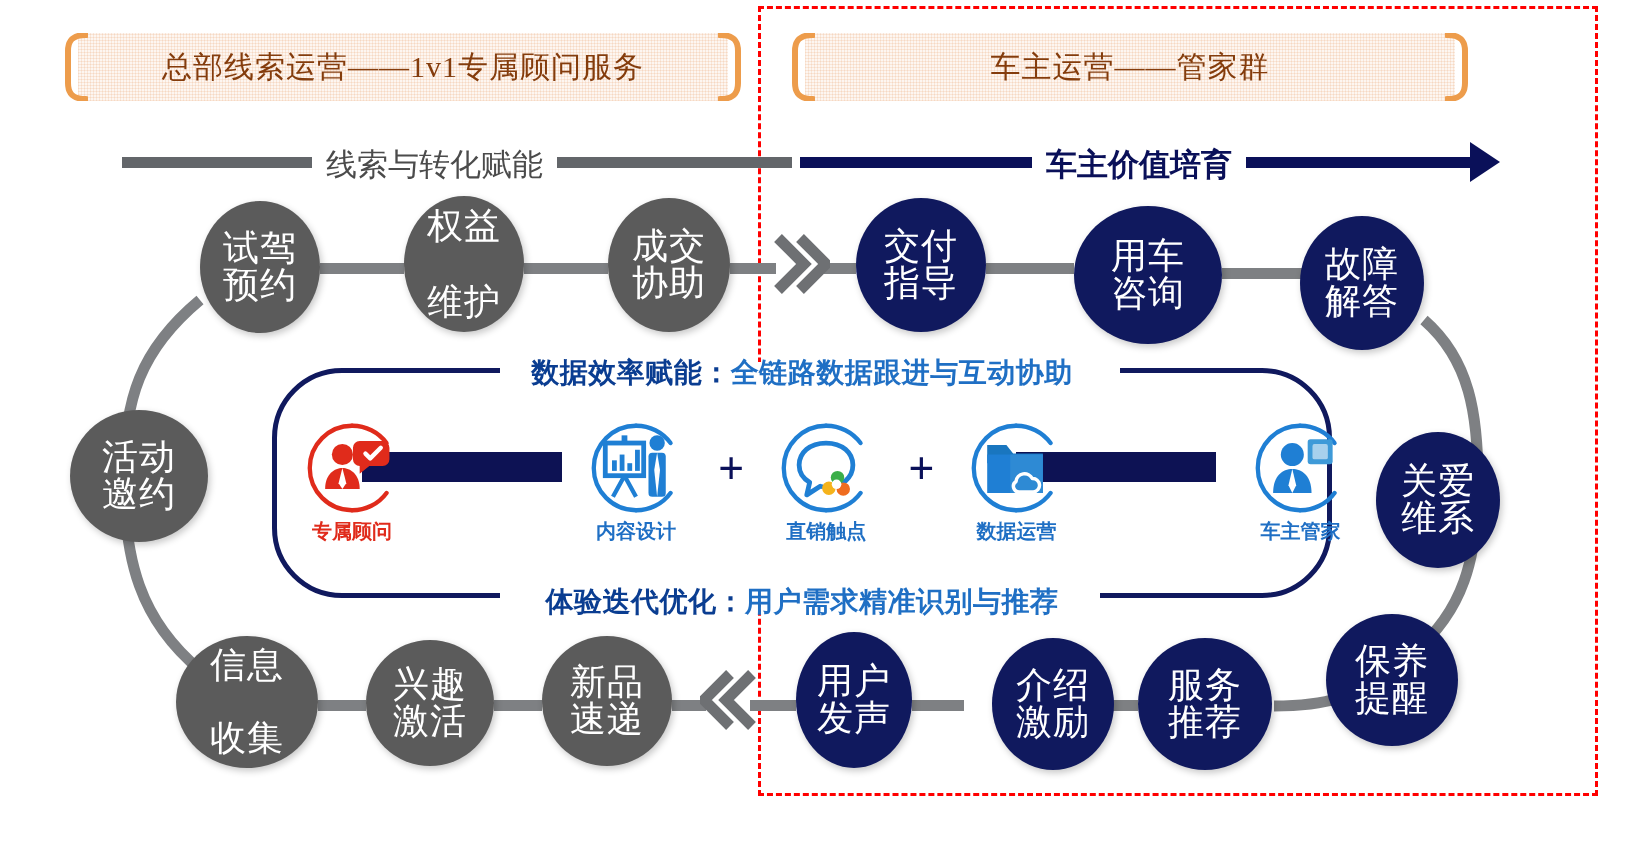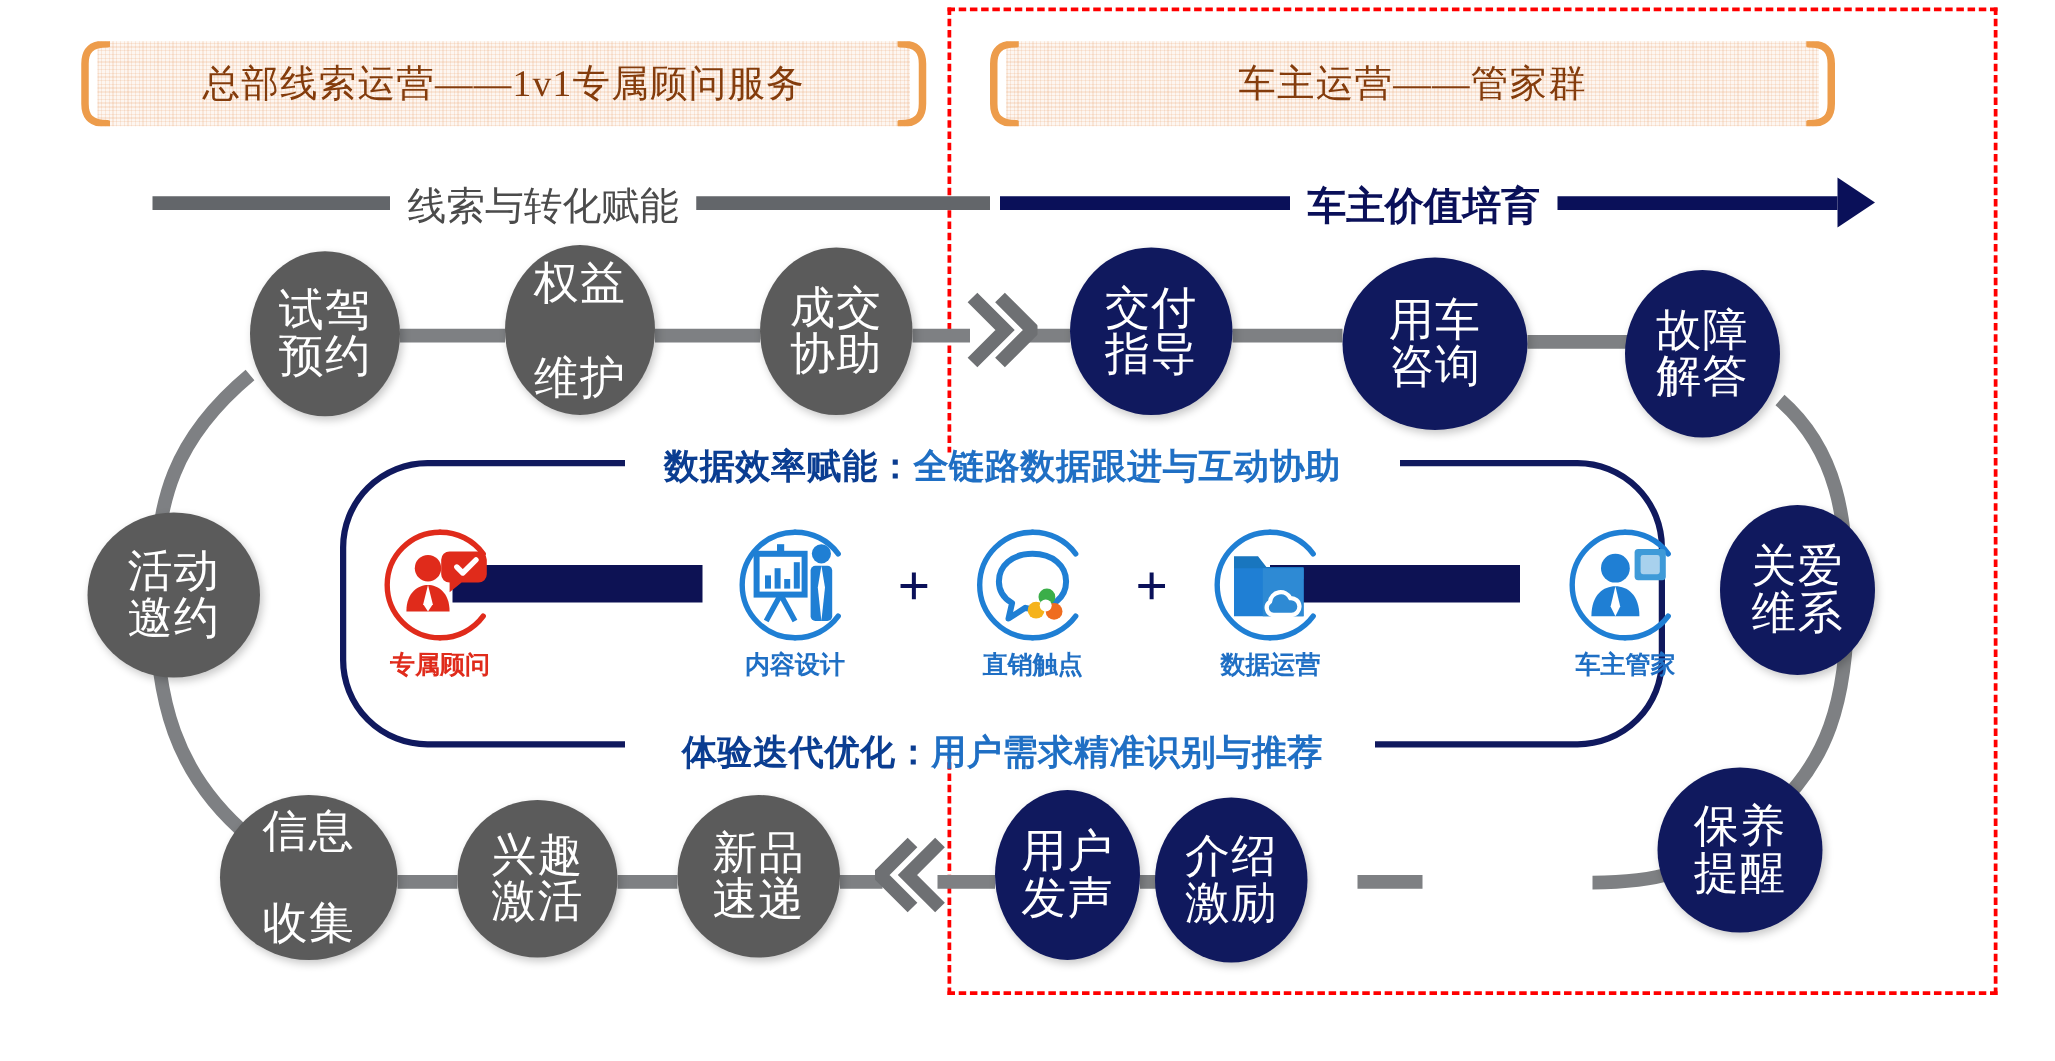--- a/index.html
+++ b/index.html
@@ -225,21 +225,21 @@
   </div>
   <div class="node navy" style="left:1074px;top:206px;width:148px;height:138px;">
     <span>用车</span>
     <span>咨询</span>
   </div>
   <div class="node navy" style="left:1300px;top:216px;width:124px;height:134px;">
     <span>故障</span>
     <span>解答</span>
   </div>
 
-  <div class="node navy" style="left:1376px;top:404px;width:124px;height:136px;">
+  <div class="node navy" style="left:1376px;top:432px;width:124px;height:136px;">
     <span>关爱</span>
     <span>维系</span>
   </div>
   <div class="node navy" style="left:1326px;top:614px;width:132px;height:132px;">
     <span>保养</span>
     <span>提醒</span>
   </div>
 
   <div class="node gray" style="left:70px;top:410px;width:138px;height:132px;">
     <span>活动</span>
@@ -256,23 +256,27 @@
   </div>
   <div class="node gray" style="left:542px;top:636px;width:130px;height:130px;">
     <span>新品</span>
     <span>速递</span>
   </div>
 
   <div class="node navy" style="left:796px;top:632px;width:116px;height:136px;">
     <span>用户</span>
     <span>发声</span>
   </div>
-  <div class="node navy" style="left:924px;top:638px;width:122px;height:132px;">
+  <div class="node navy" style="left:992px;top:638px;width:122px;height:132px;">
     <span>介绍</span>
     <span>激励</span>
+  </div>
+  <div class="node navy" style="left:1138px;top:638px;width:134px;height:132px;">
+    <span>服务</span>
+    <span>推荐</span>
   </div>
 
   <div class="capsule" style="left:272px;top:368px;width:1060px;height:230px;"></div>
 
   <div class="capsule-gap" style="left:500px;top:362px;width:620px;height:14px;"></div>
   <div class="capsule-gap" style="left:500px;top:591px;width:600px;height:14px;"></div>
 
   <div class="cap-title" style="left:272px;top:354px;width:1060px;">
     <span class="dark">数据效率赋能：</span><span>全链路数据跟进与互动协助</span>
   </div>

